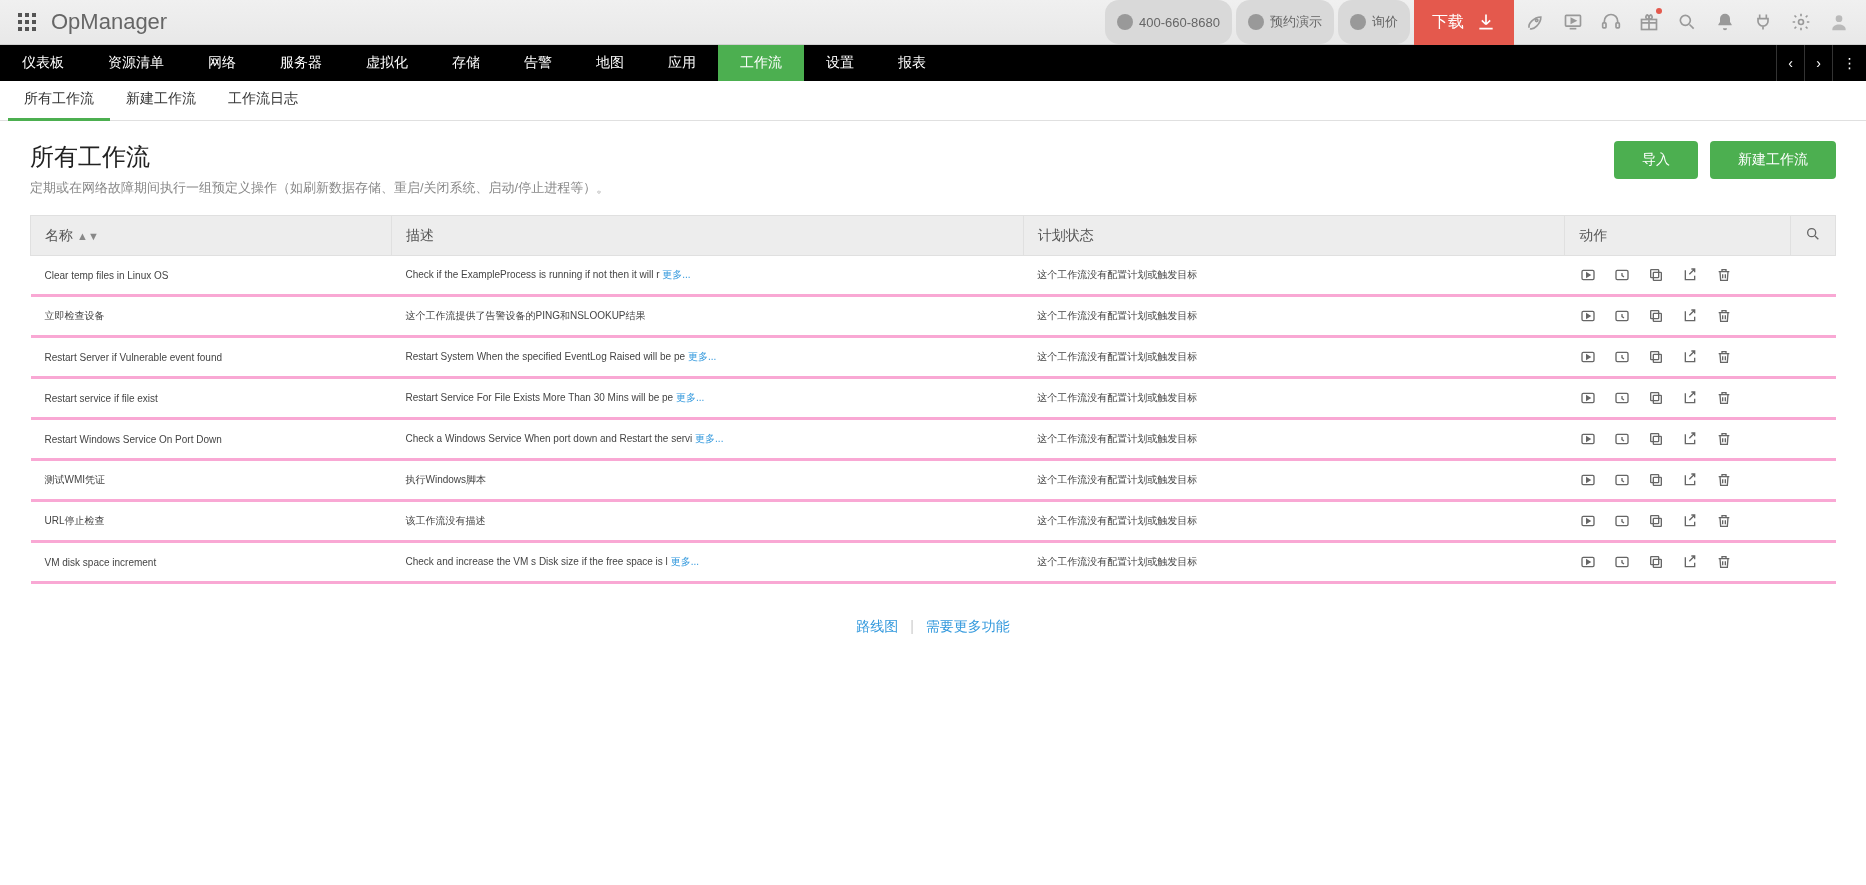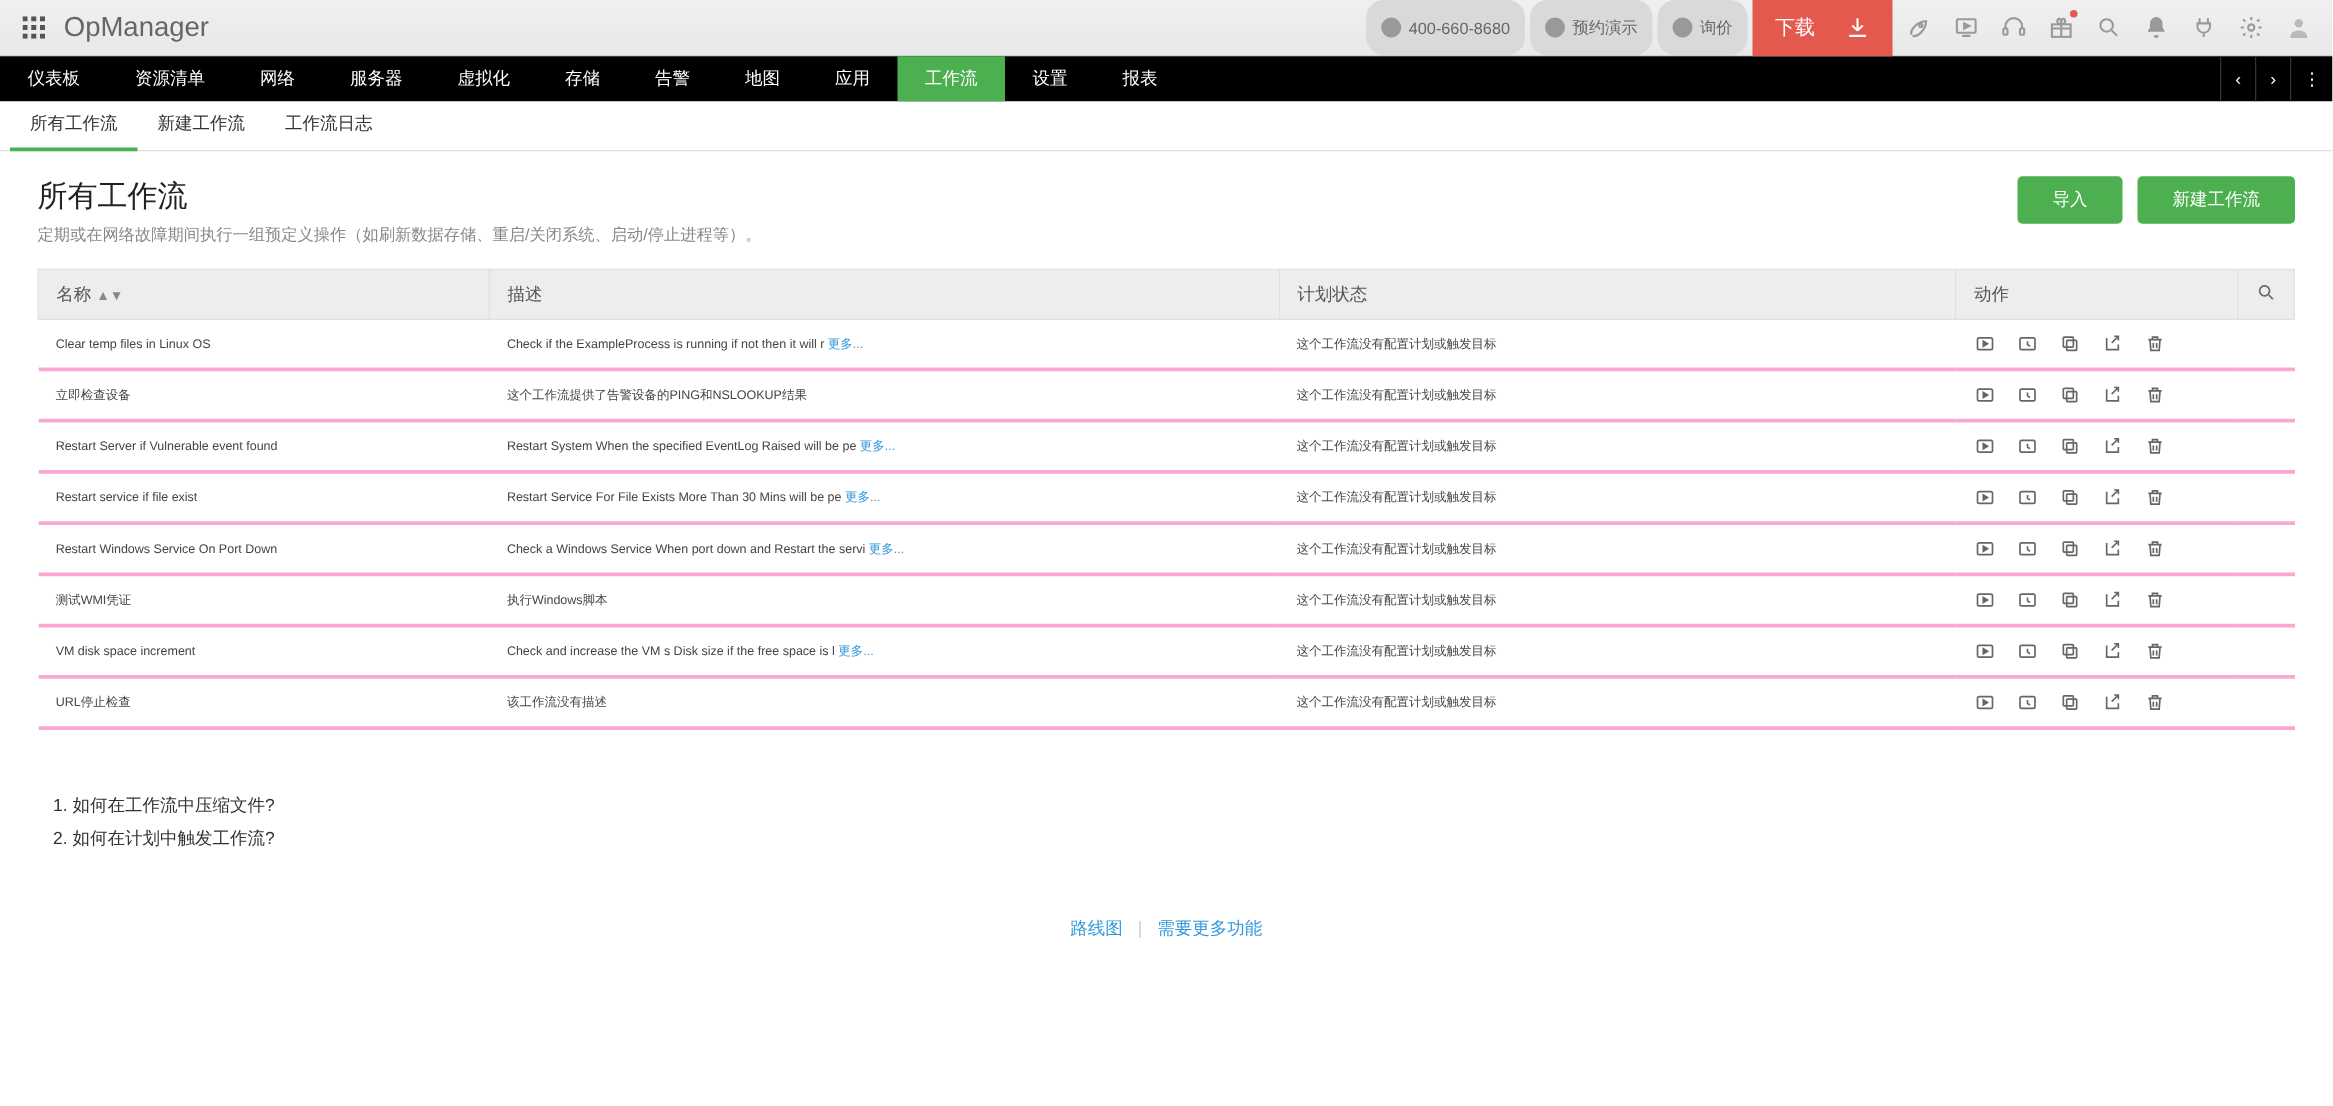--- a/index.html
+++ b/index.html
@@ -7,21 +7,21 @@
 
 
 .topbar { display: flex; align-items: center; height: 45px; background: linear-gradient(#f0f0f0, #e8e8e8); border-bottom: 1px solid #d0d0d0; padding: 12px 10px; }
 .apps-icon { width: 18px; height: 18px; margin: 0 15px 0 8px; cursor: pointer; }
 .apps-icon svg { width: 100%; height: 100%; }
 .brand { font-size: 22px; color: #666; font-weight: 400; flex: 0 0 auto; }
 .topbar-spacer { flex: 1; }
 .topbar-right { display: flex; align-items: center; gap: 4px; }
 .pill { display: inline-flex; align-items: center; height: 44px; padding: 0 12px; border-radius: 14px; background: #d9d9d9; color: #666; font-size: 13px; gap: 6px; cursor: pointer; }
 .pill .picon { width: 16px; height: 16px; display: inline-block; border-radius: 50%; background: #999; }
-.download-btn { display: inline-flex; align-items: center; gap: 24px; height: 45px; padding: 0 18px; background: #e4594d; color: #fff; font-size: 16px; cursor: pointer; }
+.download-btn { display: inline-flex; align-items: center; gap: 12px; height: 45px; padding: 0 18px; background: #e4594d; color: #fff; font-size: 16px; cursor: pointer; }
 .tbicon { width: 34px; height: 45px; display: flex; align-items: center; justify-content: center; cursor: pointer; color: #999; }
 .tbicon svg { width: 20px; height: 20px; }
 .gift-badge { position: relative; }
 .gift-badge::after { content: ''; position: absolute; top: 8px; right: 4px; width: 6px; height: 6px; background: #e4594d; border-radius: 50%; }
 
 
 .mainnav { display: flex; align-items: center; background: #000; height: 36px; }
 .mainnav .nav-item { color: #fff; font-size: 14px; padding: 0 22px; height: 36px; display: flex; align-items: center; cursor: pointer; }
 .mainnav .nav-item.active { background: #4caf50; }
 .mainnav-spacer { flex: 1; }
@@ -430,20 +430,57 @@
               </span>
               <span class="raicon">
                 <svg viewBox="0 0 24 24" fill="none" stroke="currentColor" stroke-width="2">
                   <path d="M4 7h16M9 7V4h6v3M6 7l1 13h10l1-13M10 11v6M14 11v6"></path>
                 </svg>
               </span>
             </div>
           </td>
         </tr>
         <tr>
+          <td>URL停止检查</td>
+          <td>该工作流没有描述</td>
+          <td>这个工作流没有配置计划或触发目标</td>
+          <td colspan="2">
+            <div class="row-actions">
+              <span class="raicon">
+                <svg viewBox="0 0 24 24" fill="none" stroke="currentColor" stroke-width="2">
+                  <rect x="3" y="5" width="18" height="14" rx="2"></rect>
+                  <polygon fill="currentColor" points="10,9 10,15 15,12"></polygon>
+                </svg>
+              </span>
+              <span class="raicon">
+                <svg viewBox="0 0 24 24" fill="none" stroke="currentColor" stroke-width="2">
+                  <rect x="3" y="5" width="18" height="14" rx="2"></rect>
+                  <path d="M12 9v4l3 2"></path>
+                </svg>
+              </span>
+              <span class="raicon">
+                <svg viewBox="0 0 24 24" fill="none" stroke="currentColor" stroke-width="2">
+                  <rect x="8" y="8" width="12" height="12" rx="1"></rect>
+                  <rect x="4" y="4" width="12" height="12" rx="1"></rect>
+                </svg>
+              </span>
+              <span class="raicon">
+                <svg viewBox="0 0 24 24" fill="none" stroke="currentColor" stroke-width="2">
+                  <path d="M14 3h5v5M19 3l-8 8M5 5v14h14v-6"></path>
+                </svg>
+              </span>
+              <span class="raicon">
+                <svg viewBox="0 0 24 24" fill="none" stroke="currentColor" stroke-width="2">
+                  <path d="M4 7h16M9 7V4h6v3M6 7l1 13h10l1-13M10 11v6M14 11v6"></path>
+                </svg>
+              </span>
+            </div>
+          </td>
+        </tr>
+        <tr>
           <td>VM disk space increment</td>
           <td>Check and increase the VM s Disk size if the free space is l <span class="more-link">更多...</span></td>
           <td>这个工作流没有配置计划或触发目标</td>
           <td colspan="2">
             <div class="row-actions">
               <span class="raicon">
                 <svg viewBox="0 0 24 24" fill="none" stroke="currentColor" stroke-width="2">
                   <rect x="3" y="5" width="18" height="14" rx="2"></rect>
                   <polygon fill="currentColor" points="10,9 10,15 15,12"></polygon>
                 </svg>
@@ -466,65 +503,24 @@
                 </svg>
               </span>
               <span class="raicon">
                 <svg viewBox="0 0 24 24" fill="none" stroke="currentColor" stroke-width="2">
                   <path d="M4 7h16M9 7V4h6v3M6 7l1 13h10l1-13M10 11v6M14 11v6"></path>
                 </svg>
               </span>
             </div>
           </td>
         </tr>
-        <tr>
-          <td>URL停止检查</td>
-          <td>该工作流没有描述</td>
-          <td>这个工作流没有配置计划或触发目标</td>
-          <td colspan="2">
-            <div class="row-actions">
-              <span class="raicon">
-                <svg viewBox="0 0 24 24" fill="none" stroke="currentColor" stroke-width="2">
-                  <rect x="3" y="5" width="18" height="14" rx="2"></rect>
-                  <polygon fill="currentColor" points="10,9 10,15 15,12"></polygon>
-                </svg>
-              </span>
-              <span class="raicon">
-                <svg viewBox="0 0 24 24" fill="none" stroke="currentColor" stroke-width="2">
-                  <rect x="3" y="5" width="18" height="14" rx="2"></rect>
-                  <path d="M12 9v4l3 2"></path>
-                </svg>
-              </span>
-              <span class="raicon">
-                <svg viewBox="0 0 24 24" fill="none" stroke="currentColor" stroke-width="2">
-                  <rect x="8" y="8" width="12" height="12" rx="1"></rect>
-                  <rect x="4" y="4" width="12" height="12" rx="1"></rect>
-                </svg>
-              </span>
-              <span class="raicon">
-                <svg viewBox="0 0 24 24" fill="none" stroke="currentColor" stroke-width="2">
-                  <path d="M14 3h5v5M19 3l-8 8M5 5v14h14v-6"></path>
-                </svg>
-              </span>
-              <span class="raicon">
-                <svg viewBox="0 0 24 24" fill="none" stroke="currentColor" stroke-width="2">
-                  <path d="M4 7h16M9 7V4h6v3M6 7l1 13h10l1-13M10 11v6M14 11v6"></path>
-                </svg>
-              </span>
-            </div>
-          </td>
-        </tr>
       </tbody>
   </table>
 
   <div class="help-wrap">
-    <ol class="help-list" id="helplist">
-        <li>如何在工作流中压缩文件?</li>
-        <li>如何在计划中触发工作流?</li>
-      </ol>
   </div>
 
   <div class="footer-links">
     <a>路线图</a>
     <span class="sep">|</span>
     <a>需要更多功能</a>
   </div>
 
 </div>
 

